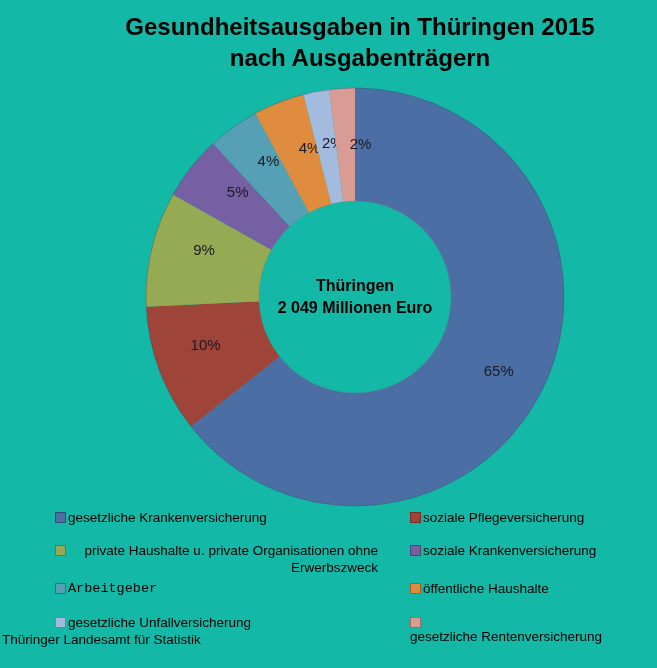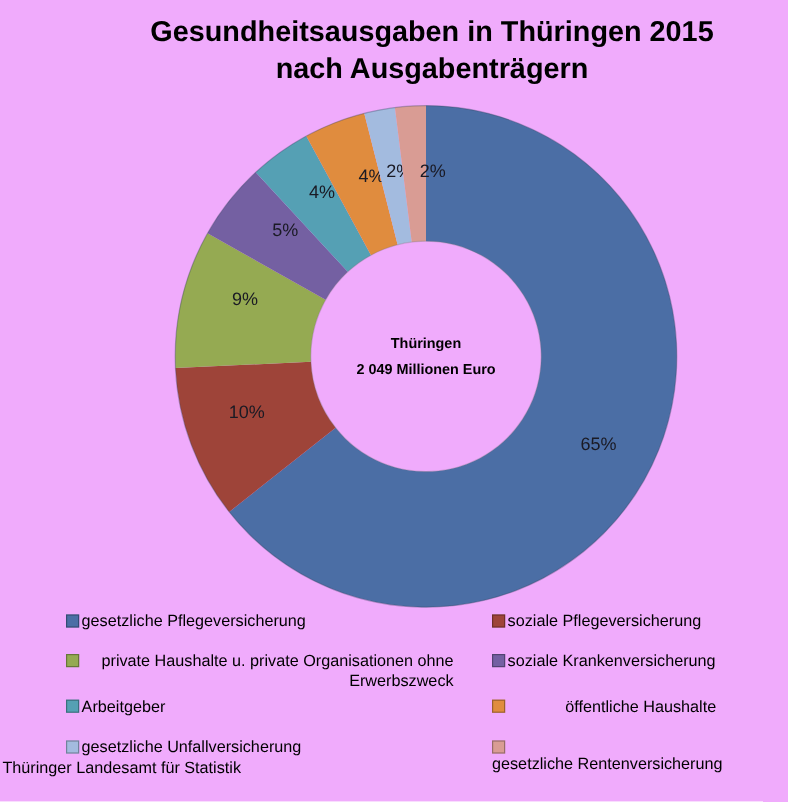--- a/index.html
+++ b/index.html
@@ -6,21 +6,21 @@
     margin: 0;
     padding: 0;
     background: #ffffff;
     font-family: "Liberation Sans", sans-serif;
     color: #000;
   }
   .stage {
     position: relative;
     width: 657px;
     height: 668px;
-    background: #f0abfc;
+    background: #14b8a6;
     overflow: hidden;
   }
   .chart-title {
     position: absolute;
     top: 11px;
     left: 60px;
     width: 600px;
     text-align: center;
     font-size: 24px;
     font-weight: bold;
@@ -38,21 +38,21 @@
     fill: #1a1a24;
     text-anchor: middle;
     dominant-baseline: central;
   }
   .center-text {
     position: absolute;
     left: 205px;
     top: 275px;
     width: 300px;
     text-align: center;
-    font-size: 12px;
+    font-size: 16px;
     font-weight: bold;
     line-height: 22px;
     color: #000000;
   }
   .legend-item {
     position: absolute;
     display: flex;
     align-items: flex-start;
     font-size: 13.5px;
     line-height: 17px;
@@ -108,39 +108,39 @@
       <circle cx="355" cy="297" r="96" fill="none" stroke="rgba(120,120,120,0.3)" stroke-width="1"></circle>
     </svg>
 
   <div class="center-text">
     <div>Thüringen</div>
     <div>2 049 Millionen Euro</div>
   </div>
 
   <div class="legend-item col-left" style="left:55px; top:509px;">
     <span class="legend-marker" style="background: rgb(75, 110, 165);"></span>
-    <span class="legend-label">gesetzliche Pflegeversicherung</span>
+    <span class="legend-label">gesetzliche Krankenversicherung</span>
   </div>
   <div class="legend-item col-right" style="left:410px; top:509px;">
     <span class="legend-marker" style="background: rgb(158, 68, 57);"></span>
     <span class="legend-label">soziale Pflegeversicherung</span>
   </div>
   <div class="legend-item col-left" style="left:55px; top:542px;text-align:right;">
     <span class="legend-marker" style="background: rgb(149, 170, 82);"></span>
     <span class="legend-label">private Haushalte u. private Organisationen ohne Erwerbszweck</span>
   </div>
   <div class="legend-item col-right" style="left:410px; top:542px;">
     <span class="legend-marker" style="background: rgb(116, 96, 162);"></span>
     <span class="legend-label">soziale Krankenversicherung</span>
   </div>
-  <div class="legend-item col-left" style="left:55px; top:580px;">
+  <div class="legend-item col-left" style="left:55px; top:580px;font-family:Liberation Mono, monospace;">
     <span class="legend-marker" style="background: rgb(85, 160, 180);"></span>
     <span class="legend-label">Arbeitgeber</span>
   </div>
-  <div class="legend-item col-right" style="left:410px; top:580px;gap:48px;">
+  <div class="legend-item col-right" style="left:410px; top:580px;">
     <span class="legend-marker" style="background: rgb(224, 140, 62);"></span>
     <span class="legend-label">öffentliche Haushalte</span>
   </div>
   <div class="legend-item col-left" style="left:55px; top:614px;">
     <span class="legend-marker" style="background: rgb(163, 187, 223);"></span>
     <span class="legend-label">gesetzliche Unfallversicherung</span>
   </div>
   <div class="legend-item col-right" style="left:410px; top:614px;flex-direction:column;">
     <span class="legend-marker" style="background: rgb(217, 156, 148);"></span>
     <span class="legend-label">gesetzliche Rentenversicherung</span>

